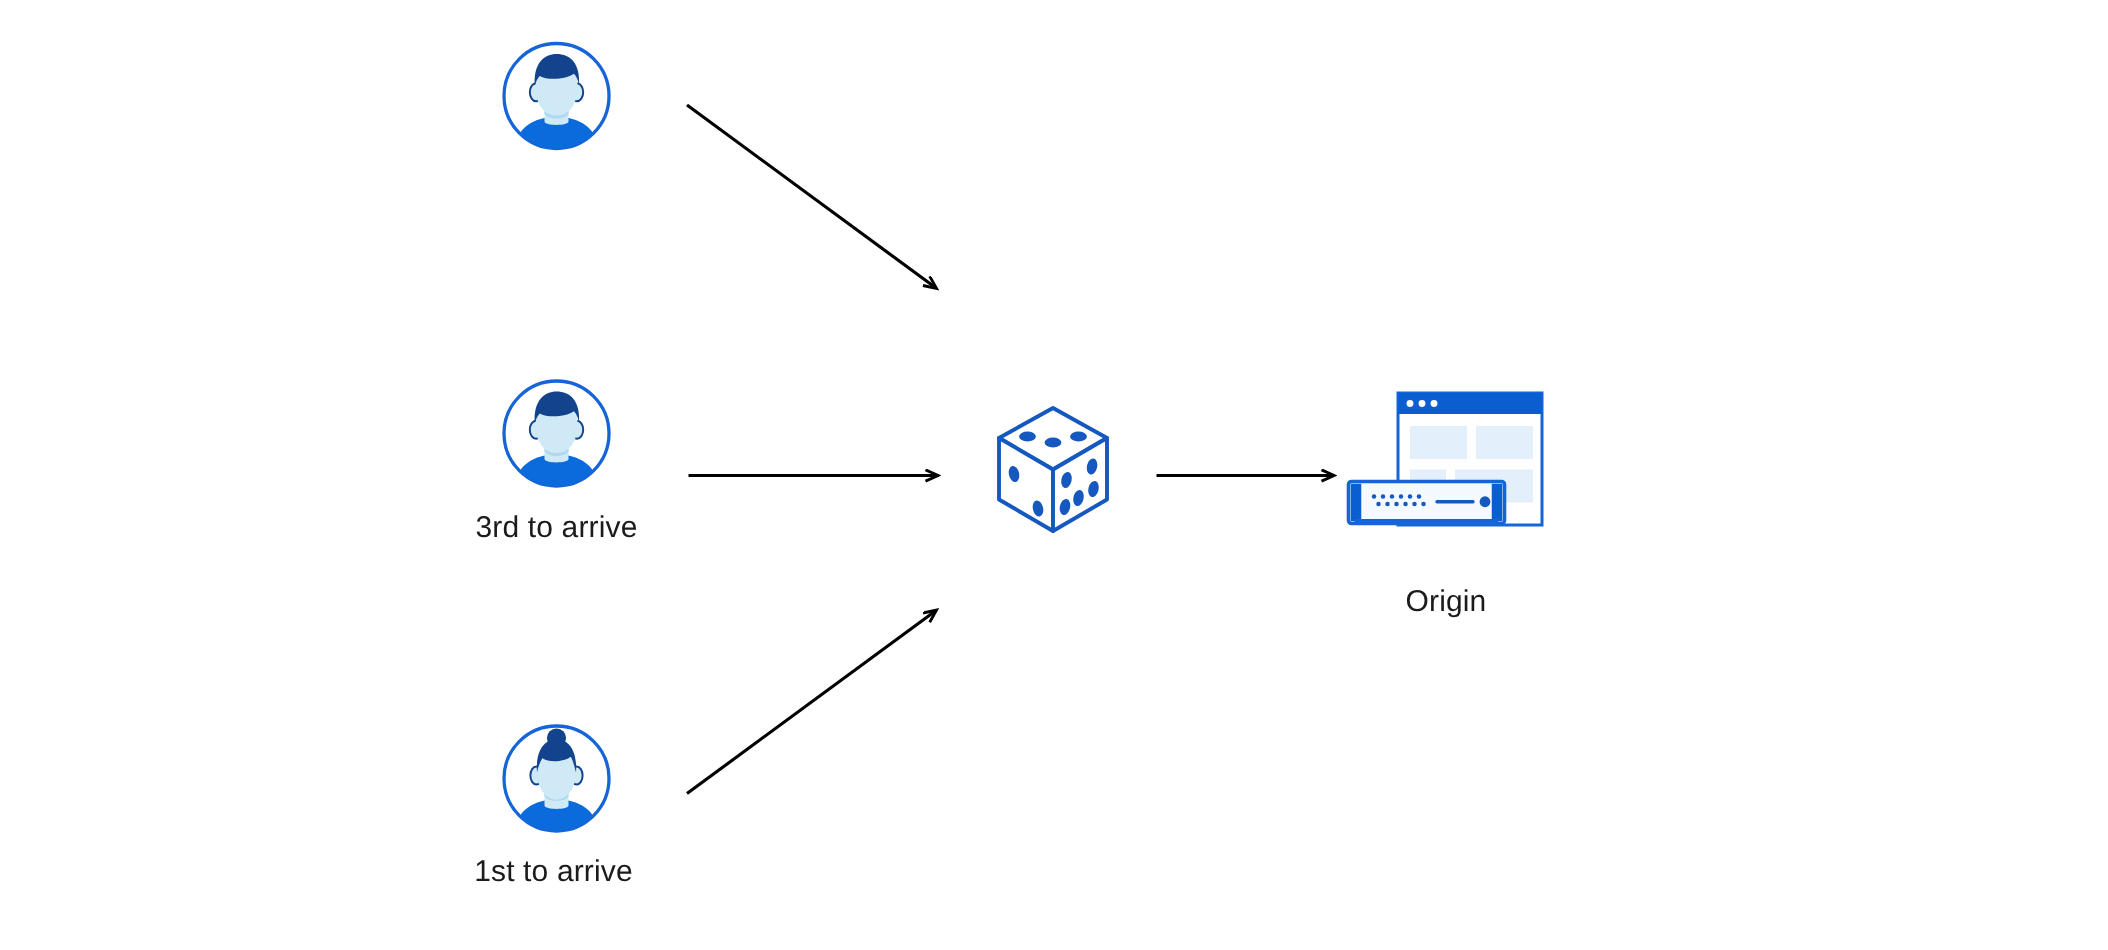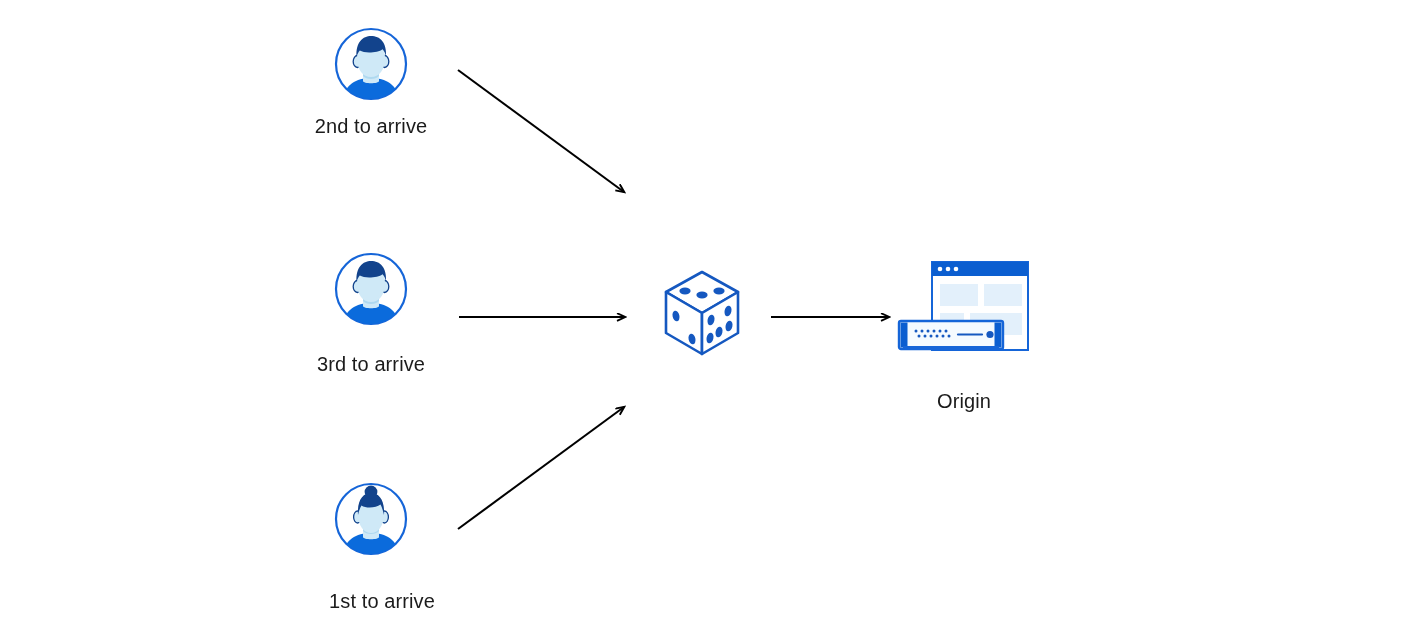--- a/index.html
+++ b/index.html
@@ -78,42 +78,41 @@
         <path d="M10 76 C10 60 22 52 38 52 C54 52 66 60 66 76 Z" fill="#0B6BDC"></path>
         <path d="M30 44 L30 55 C30 58 46 58 46 55 L46 44 Z" fill="#CFE9F7"></path>
         <path d="M30 50 C33 54 43 54 46 50 L46 44 L30 44 Z" fill="#AFD9F0"></path>
         <ellipse cx="24.4" cy="35.5" rx="4.2" ry="6" fill="#CFE9F7" stroke="#12438C" stroke-width="1.3"></ellipse>
         <ellipse cx="51.6" cy="35.5" rx="4.2" ry="6" fill="#CFE9F7" stroke="#12438C" stroke-width="1.3"></ellipse>
         <path d="M24 32 C24 18 31 12 38 12 C45 12 52 18 52 32 C52 44 46 51 38 51 C30 51 24 44 24 32 Z" fill="#CFE9F7"></path>
         <path d="M23.5 31 C22.5 16 30 10 38 10 C47 10 54 16 53 31 C52.6 28 51.2 24.6 49.6 23.2 C45 26.8 32 27.8 26.8 24.6 C25.4 26.2 24.2 28.6 23.5 31 Z" fill="#12438C"></path>
       </g>
     </svg>
   </div>
-  <div class="node-label" style="left:271px; top:115px; width:200px;">2nd to arrive</div>
 
   <div class="node" style="left:333px; top:251px; width:76px; height:76px;">
     <svg width="76" height="76" viewBox="0 0 76 76">
       <defs>
         <clipPath id="clipB">
             <circle cx="38" cy="38" r="35"></circle>
           </clipPath>
       </defs>
       <circle cx="38" cy="38" r="35" fill="#ffffff" stroke="#1565D8" stroke-width="2.2"></circle>
       <g clip-path="url(#clipB)">
         <path d="M10 76 C10 60 22 52 38 52 C54 52 66 60 66 76 Z" fill="#0B6BDC"></path>
         <path d="M30 44 L30 55 C30 58 46 58 46 55 L46 44 Z" fill="#CFE9F7"></path>
         <path d="M30 50 C33 54 43 54 46 50 L46 44 L30 44 Z" fill="#AFD9F0"></path>
         <ellipse cx="24.4" cy="35.5" rx="4.2" ry="6" fill="#CFE9F7" stroke="#12438C" stroke-width="1.3"></ellipse>
         <ellipse cx="51.6" cy="35.5" rx="4.2" ry="6" fill="#CFE9F7" stroke="#12438C" stroke-width="1.3"></ellipse>
         <path d="M24 32 C24 18 31 12 38 12 C45 12 52 18 52 32 C52 44 46 51 38 51 C30 51 24 44 24 32 Z" fill="#CFE9F7"></path>
         <path d="M23.5 31 C22.5 16 30 10 38 10 C47 10 54 16 53 31 C52.6 28 51.2 24.6 49.6 23.2 C45 26.8 32 27.8 26.8 24.6 C25.4 26.2 24.2 28.6 23.5 31 Z" fill="#12438C"></path>
       </g>
     </svg>
   </div>
-  <div class="node-label" style="left:271px; top:353px; width:200px;">3rd to arrive</div>
+  <div class="node-label" style="left:271px; top:341px; width:200px;">3rd to arrive</div>
 
   <div class="node" style="left:333px; top:481px; width:76px; height:76px;">
     <svg width="76" height="76" viewBox="0 0 76 76">
       <defs>
         <clipPath id="clipC">
             <circle cx="38" cy="38" r="35"></circle>
           </clipPath>
       </defs>
       <circle cx="38" cy="38" r="35" fill="#ffffff" stroke="#1565D8" stroke-width="2.2"></circle>
       <g clip-path="url(#clipC)">
@@ -121,21 +120,21 @@
         <path d="M30 44 L30 56 C30 59 46 59 46 56 L46 44 Z" fill="#CFE9F7"></path>
         <path d="M30 50 C33 54 43 54 46 50 L46 44 L30 44 Z" fill="#AFD9F0"></path>
         <ellipse cx="24.6" cy="36" rx="4" ry="6" fill="#CFE9F7" stroke="#12438C" stroke-width="1.3"></ellipse>
         <ellipse cx="51.4" cy="36" rx="4" ry="6" fill="#CFE9F7" stroke="#12438C" stroke-width="1.3"></ellipse>
         <path d="M25 33 C25 19 31 13 38 13 C45 13 51 19 51 33 C51 45 45 52 38 52 C31 52 25 45 25 33 Z" fill="#CFE9F7"></path>
         <path d="M25 34 C24 19 30 12 38 12 C46 12 52 19 51 34 C50 30 49 26 47.5 23.5 C43 27 33 27.6 28.5 24.5 C27 27 25.7 30.5 25 34 Z" fill="#12438C"></path>
         <circle cx="38" cy="11" r="6.4" fill="#12438C"></circle>
       </g>
     </svg>
   </div>
-  <div class="node-label" style="left:282px; top:570px; width:200px;margin-top:20px;">1st to arrive</div>
+  <div class="node-label" style="left:269px; top:570px; width:200px;">1st to arrive</div>
 
   <div class="node" style="left:661px; top:268px; width:82px; height:90px;">
     <svg width="82" height="90" viewBox="0 0 82 90">
 
       <path d="M41 4 L77 24 L41 45 L5 24 Z" fill="#ffffff" stroke="#1558C0" stroke-width="2.6" stroke-linejoin="round"></path>
       <path d="M5 24 L41 45 L41 86 L5 65 Z" fill="#ffffff" stroke="#1558C0" stroke-width="2.6" stroke-linejoin="round"></path>
       <path d="M77 24 L77 65 L41 86 L41 45 Z" fill="#ffffff" stroke="#1558C0" stroke-width="2.6" stroke-linejoin="round"></path>
 
       <ellipse cx="24" cy="23" rx="5.6" ry="3.4" fill="#1558C0"></ellipse>
       <ellipse cx="41" cy="27" rx="5.6" ry="3.4" fill="#1558C0"></ellipse>

